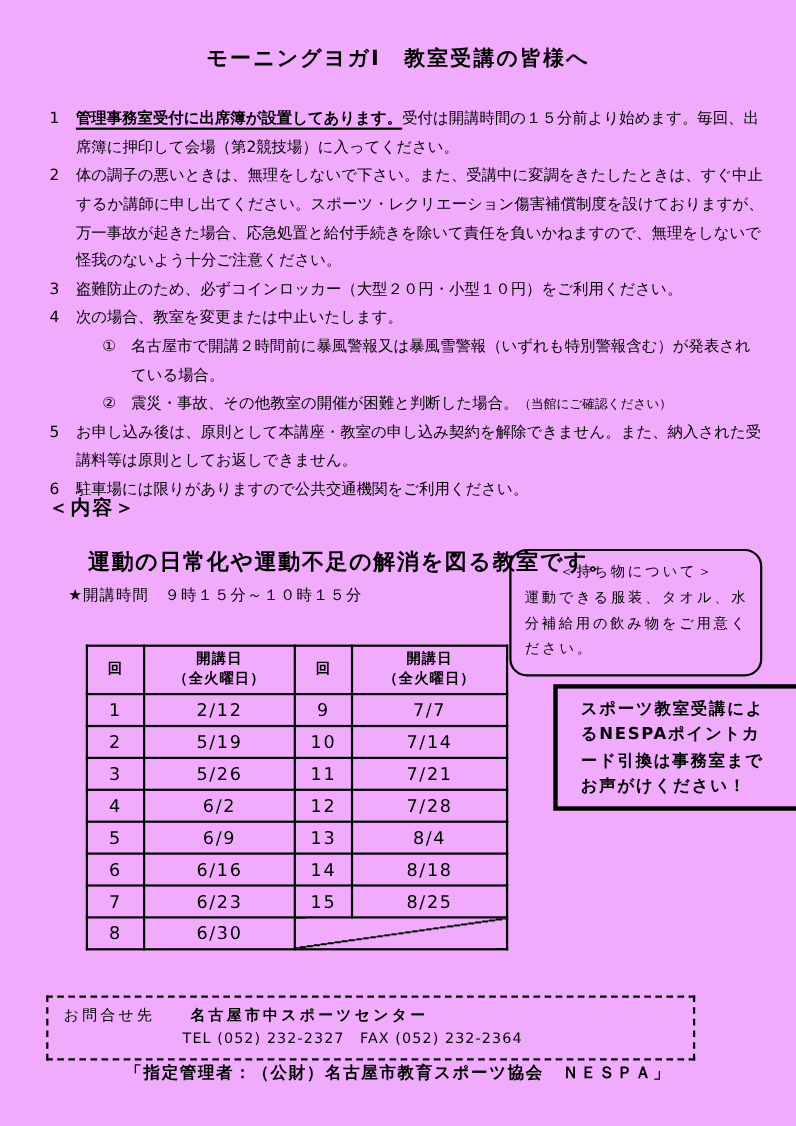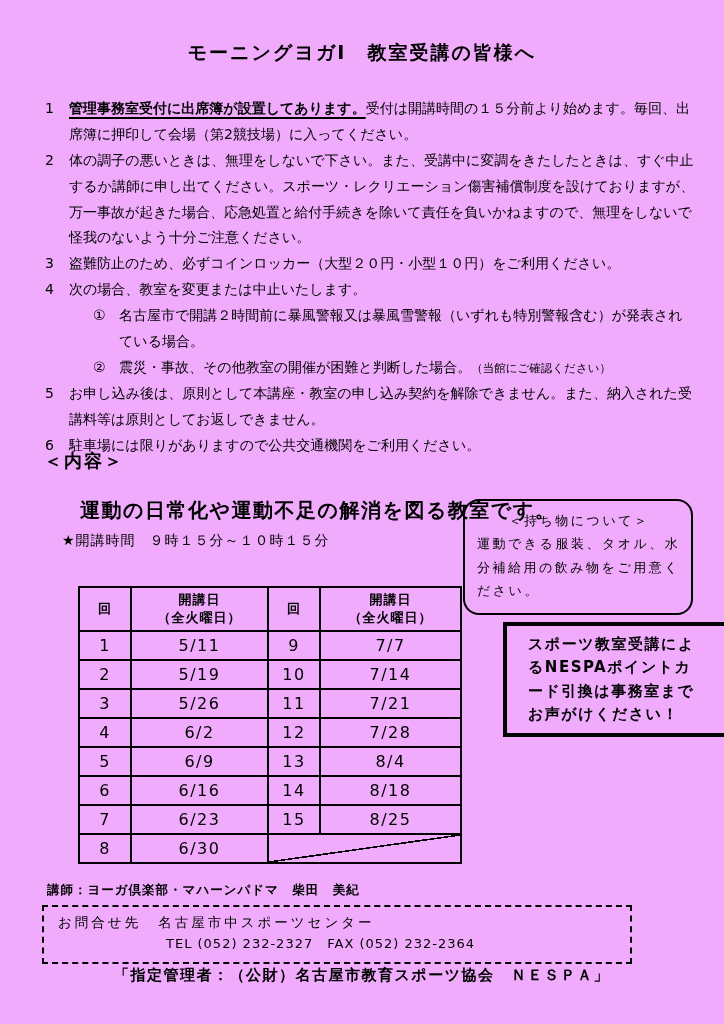--- a/index.html
+++ b/index.html
@@ -121,21 +121,21 @@
     letter-spacing: 1px;
   }
   .contact-box {
     position: absolute;
     top: 905px; left: 42px; width: 590px;
     border: 2px dashed #000;
     padding: 7px 0 9px 14px;
     font-size: 13.5px;
     letter-spacing: 3px;
   }
-  .contact-name { margin-left: 17px; }
+  .contact-name { margin-left: 32px; font-weight: bold; }
   .contact-line2 {
     margin-left: 108px;
     margin-top: 3px;
     font-size: 13px;
     letter-spacing: 1px;
   }
   .footer {
     position: absolute;
     top: 966px; left: 0; width: 100%;
     text-align: center;
@@ -209,21 +209,21 @@
       <tr>
         <th>回</th>
         <th><span>開講日</span><br><span>（全火曜日）</span></th>
         <th>回</th>
         <th><span>開講日</span><br><span>（全火曜日）</span></th>
       </tr>
     </thead>
     <tbody>
         <tr>
           <td>1</td>
-          <td>5/11</td>
+          <td>2/12</td>
           <td>9</td>
           <td>7/7</td>
         </tr>
         <tr>
           <td>2</td>
           <td>5/19</td>
           <td>10</td>
           <td>7/14</td>
         </tr>
         <tr>
@@ -259,21 +259,20 @@
         <tr>
           <td>8</td>
           <td>6/30</td>
           <td colspan="2" class="diagonal"></td>
         </tr>
       </tbody>
   </table>
 
   <div class="nespa-box">スポーツ教室受講によるNESPAポイントカード引換は事務室までお声がけください！</div>
 
-  <div class="instructor">講師：ヨーガ倶楽部・マハーンパドマ　柴田　美紀</div>
 
   <div class="contact-box">
     <div>
       <span>お問合せ先</span><span class="contact-name">名古屋市中スポーツセンター</span>
     </div>
     <div class="contact-line2">TEL (052) 232-2327　FAX (052) 232-2364</div>
   </div>
 
   <div class="footer">「指定管理者：（公財）名古屋市教育スポーツ協会　ＮＥＳＰＡ」</div>
 

